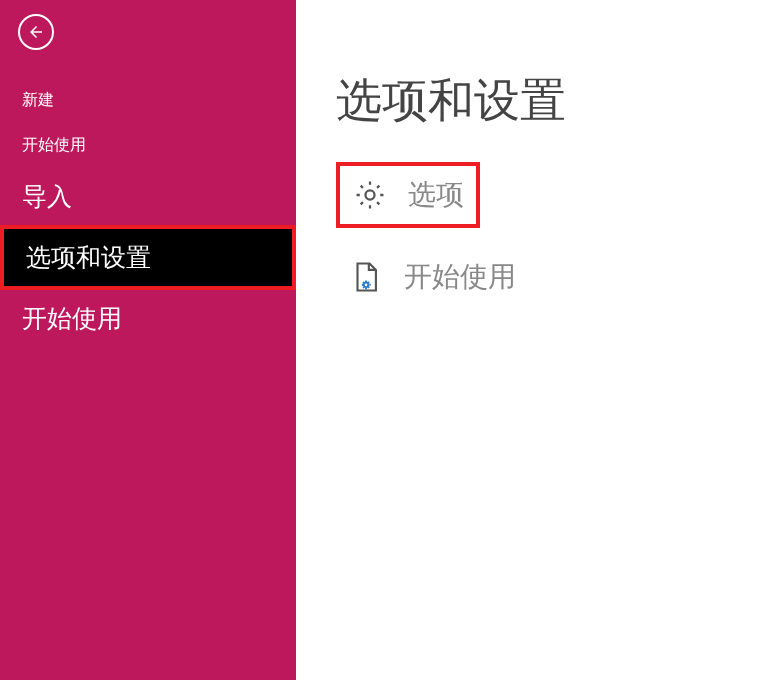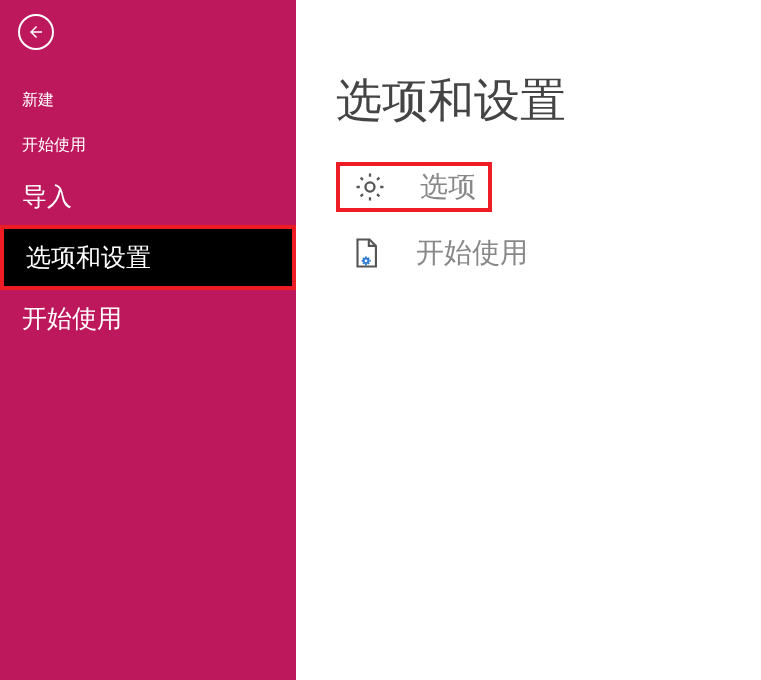--- a/index.html
+++ b/index.html
@@ -68,23 +68,23 @@
     }
     .main-title {
       font-size: 46px;
       font-weight: 300;
       color: #444;
       margin-bottom: 30px;
     }
     .option-row {
       display: flex;
       align-items: center;
-      padding: 2px 12px;
+      padding: 10px 12px;
       cursor: pointer;
-      gap: 32px;
+      gap: 20px;
     }
     .option-row-wrap {
       display: inline-block;
     }
     .option-icon {
       width: 36px;
       height: 36px;
       display: flex;
       align-items: center;
       justify-content: center;

